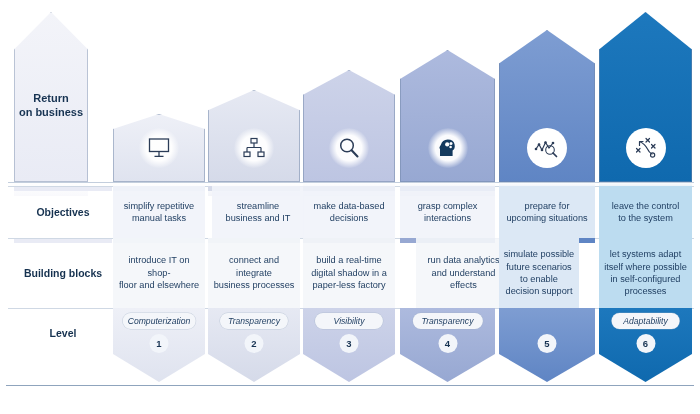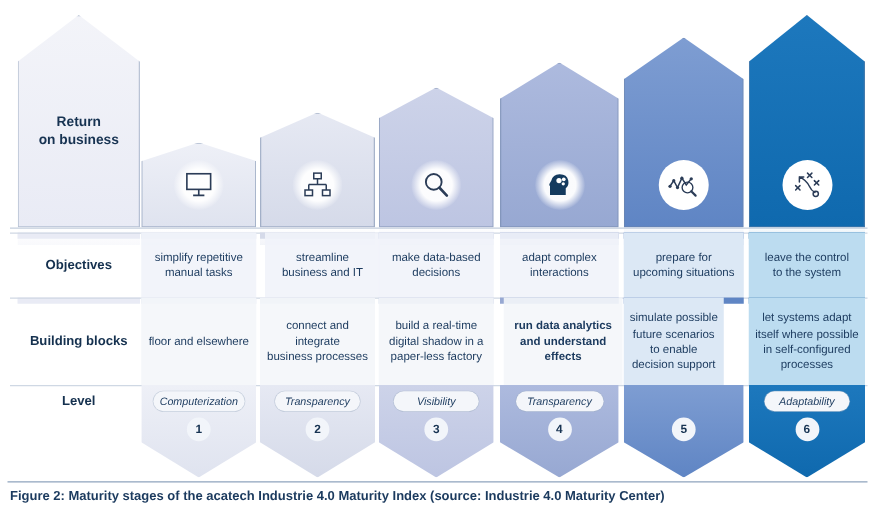--- a/index.html
+++ b/index.html
@@ -75,40 +75,40 @@
   }
   .lvl-num {
     position: absolute; left: 50%; transform: translateX(-50%);
     top: 26px; width: 19px; height: 19px; border-radius: 50%;
     background: #f2f5fa; display: flex; align-items: center; justify-content: center;
     font-size: 9.5px; font-weight: 700; color: #173352;
   }
   .lvl-head {
     position: absolute; top: 0; height: 100%;
     display: flex; align-items: flex-start; justify-content: center;
-    padding-top: 7px; font-size: 10.5px; font-weight: 700; color: #15314f;
+    padding-top: 19px; font-size: 10.5px; font-weight: 700; color: #15314f;
   }
 
   
   #caption-rule { position: absolute; left: 6px; top: 385px; width: 688px; height: 1px; background: #8fa4bd; }
   #caption {
     position: absolute; left: 8px; top: 392px; width: 684px;
     font-size: 10.4px; color: #1b3a5e; font-weight: 700;
     font-family: "Liberation Sans", sans-serif;
   }
   svg { display: block; }
 </style>
 </head>
 <body>
 
 <div id="root">
 
   <div id="bars-area">
 
-    <div class="bar-col" id="col-return" style="left: 14px; width: 98px; height: 170px; bottom: 4px; text-decoration: underline;">
+    <div class="bar-col" id="col-return" style="left: 14px; width: 74px; height: 170px; bottom: 4px; text-decoration: underline;">
       <div class="bar-shape" id="return-shape" style="background: linear-gradient(rgb(243, 244, 249) 0%, rgb(233, 235, 245) 100%); box-shadow: rgba(120, 140, 170, 0.45) 0px 0px 0px 1px inset;"></div>
       <div class="bar-label">
         <div>Return</div>
         <div>on business</div>
       </div>
       <div class="bar-reflect" style="background: linear-gradient(rgb(233, 235, 245) 0%, rgba(255, 255, 255, 0) 100%);"></div>
     </div>
 
     <div class="baseline"></div>
   <div class="bar-col" style="left: 113px; width: 92px; height: 68px; bottom: 4px;">
@@ -224,21 +224,21 @@
         <div class="strip" style="left: 303px; width: 92px; background: rgb(189, 197, 226);"></div>
         <div class="cell" style="left: 303px; width: 92px; background: rgba(241, 243, 249, 0.9);">
           <div>
             <div>make data-based</div>
             <div>decisions</div>
           </div>
         </div>
         <div class="strip" style="left: 400px; width: 95px; background: rgb(151, 168, 210);"></div>
         <div class="cell" style="left: 400px; width: 95px; background: rgba(241, 243, 249, 0.9);">
           <div>
-            <div>adapt complex</div>
+            <div>grasp complex</div>
             <div>interactions</div>
           </div>
         </div>
         <div class="strip" style="left: 499px; width: 96px; background: rgb(95, 133, 196);"></div>
         <div class="cell" style="left: 499px; width: 96px; background: rgb(220, 232, 245); justify-content: center;">
           <div>
             <div>prepare for</div>
             <div>upcoming situations</div>
           </div>
         </div>
@@ -251,40 +251,41 @@
         </div>
       </div>
 
     <div class="t-row" id="row-blocks" style="top:52px; height:70px;">
         <div class="strip" style="left: 14px; width: 98px; background: rgb(233, 235, 245);"></div>
       <div class="rowline" style="top:0px;"></div>
       <div class="cell head" style="left:14px; width:98px;">Building blocks</div>
     <div class="strip" style="left: 113px; width: 92px; background: rgb(223, 227, 239);"></div>
         <div class="cell" style="left: 113px; width: 92px; background: rgba(244, 246, 250, 0.9);">
           <div>
+            <div>introduce IT on shop-</div>
             <div>floor and elsewhere</div>
           </div>
         </div>
         <div class="strip" style="left: 208px; width: 92px; background: rgb(213, 218, 233);"></div>
         <div class="cell" style="left: 208px; width: 92px; background: rgba(244, 246, 250, 0.9);">
           <div>
             <div>connect and integrate</div>
             <div>business processes</div>
           </div>
         </div>
         <div class="strip" style="left: 303px; width: 92px; background: rgb(189, 197, 226);"></div>
         <div class="cell" style="left: 303px; width: 92px; background: rgba(244, 246, 250, 0.9);">
           <div>
             <div>build a real-time</div>
             <div>digital shadow in a</div>
             <div>paper-less factory</div>
           </div>
         </div>
         <div class="strip" style="left: 400px; width: 95px; background: rgb(151, 168, 210);"></div>
-        <div class="cell" style="left: 403px; width: 95px; background: rgba(244, 246, 250, 0.9); font-weight: bold;">
+        <div class="cell" style="left: 416px; width: 95px; background: rgba(244, 246, 250, 0.9);">
           <div>
             <div>run data analytics</div>
             <div>and understand effects</div>
           </div>
         </div>
         <div class="strip" style="left: 499px; width: 96px; background: rgb(95, 133, 196);"></div>
         <div class="cell" style="left: 499px; width: 80px; background: rgb(220, 232, 245);">
           <div>
             <div>simulate possible</div>
             <div>future scenarios</div>
@@ -334,15 +335,14 @@
         <div class="lvl-col" style="left: 599px; width: 93px;">
           <div class="lvl-shape" style="background: linear-gradient(rgb(29, 120, 189) 0%, rgb(15, 105, 174) 100%);"></div>
           <div class="lvl-pill">Adaptability</div>
           <div class="lvl-num">6</div>
         </div>
       </div>
 
   </div>
 
   <div id="caption-rule"></div>
-  <div id="caption">Figure 2:  Maturity stages of the acatech Industrie 4.0 Maturity Index (source: Industrie 4.0 Maturity Center)</div>
 
 </div>
 
 </body></html>

